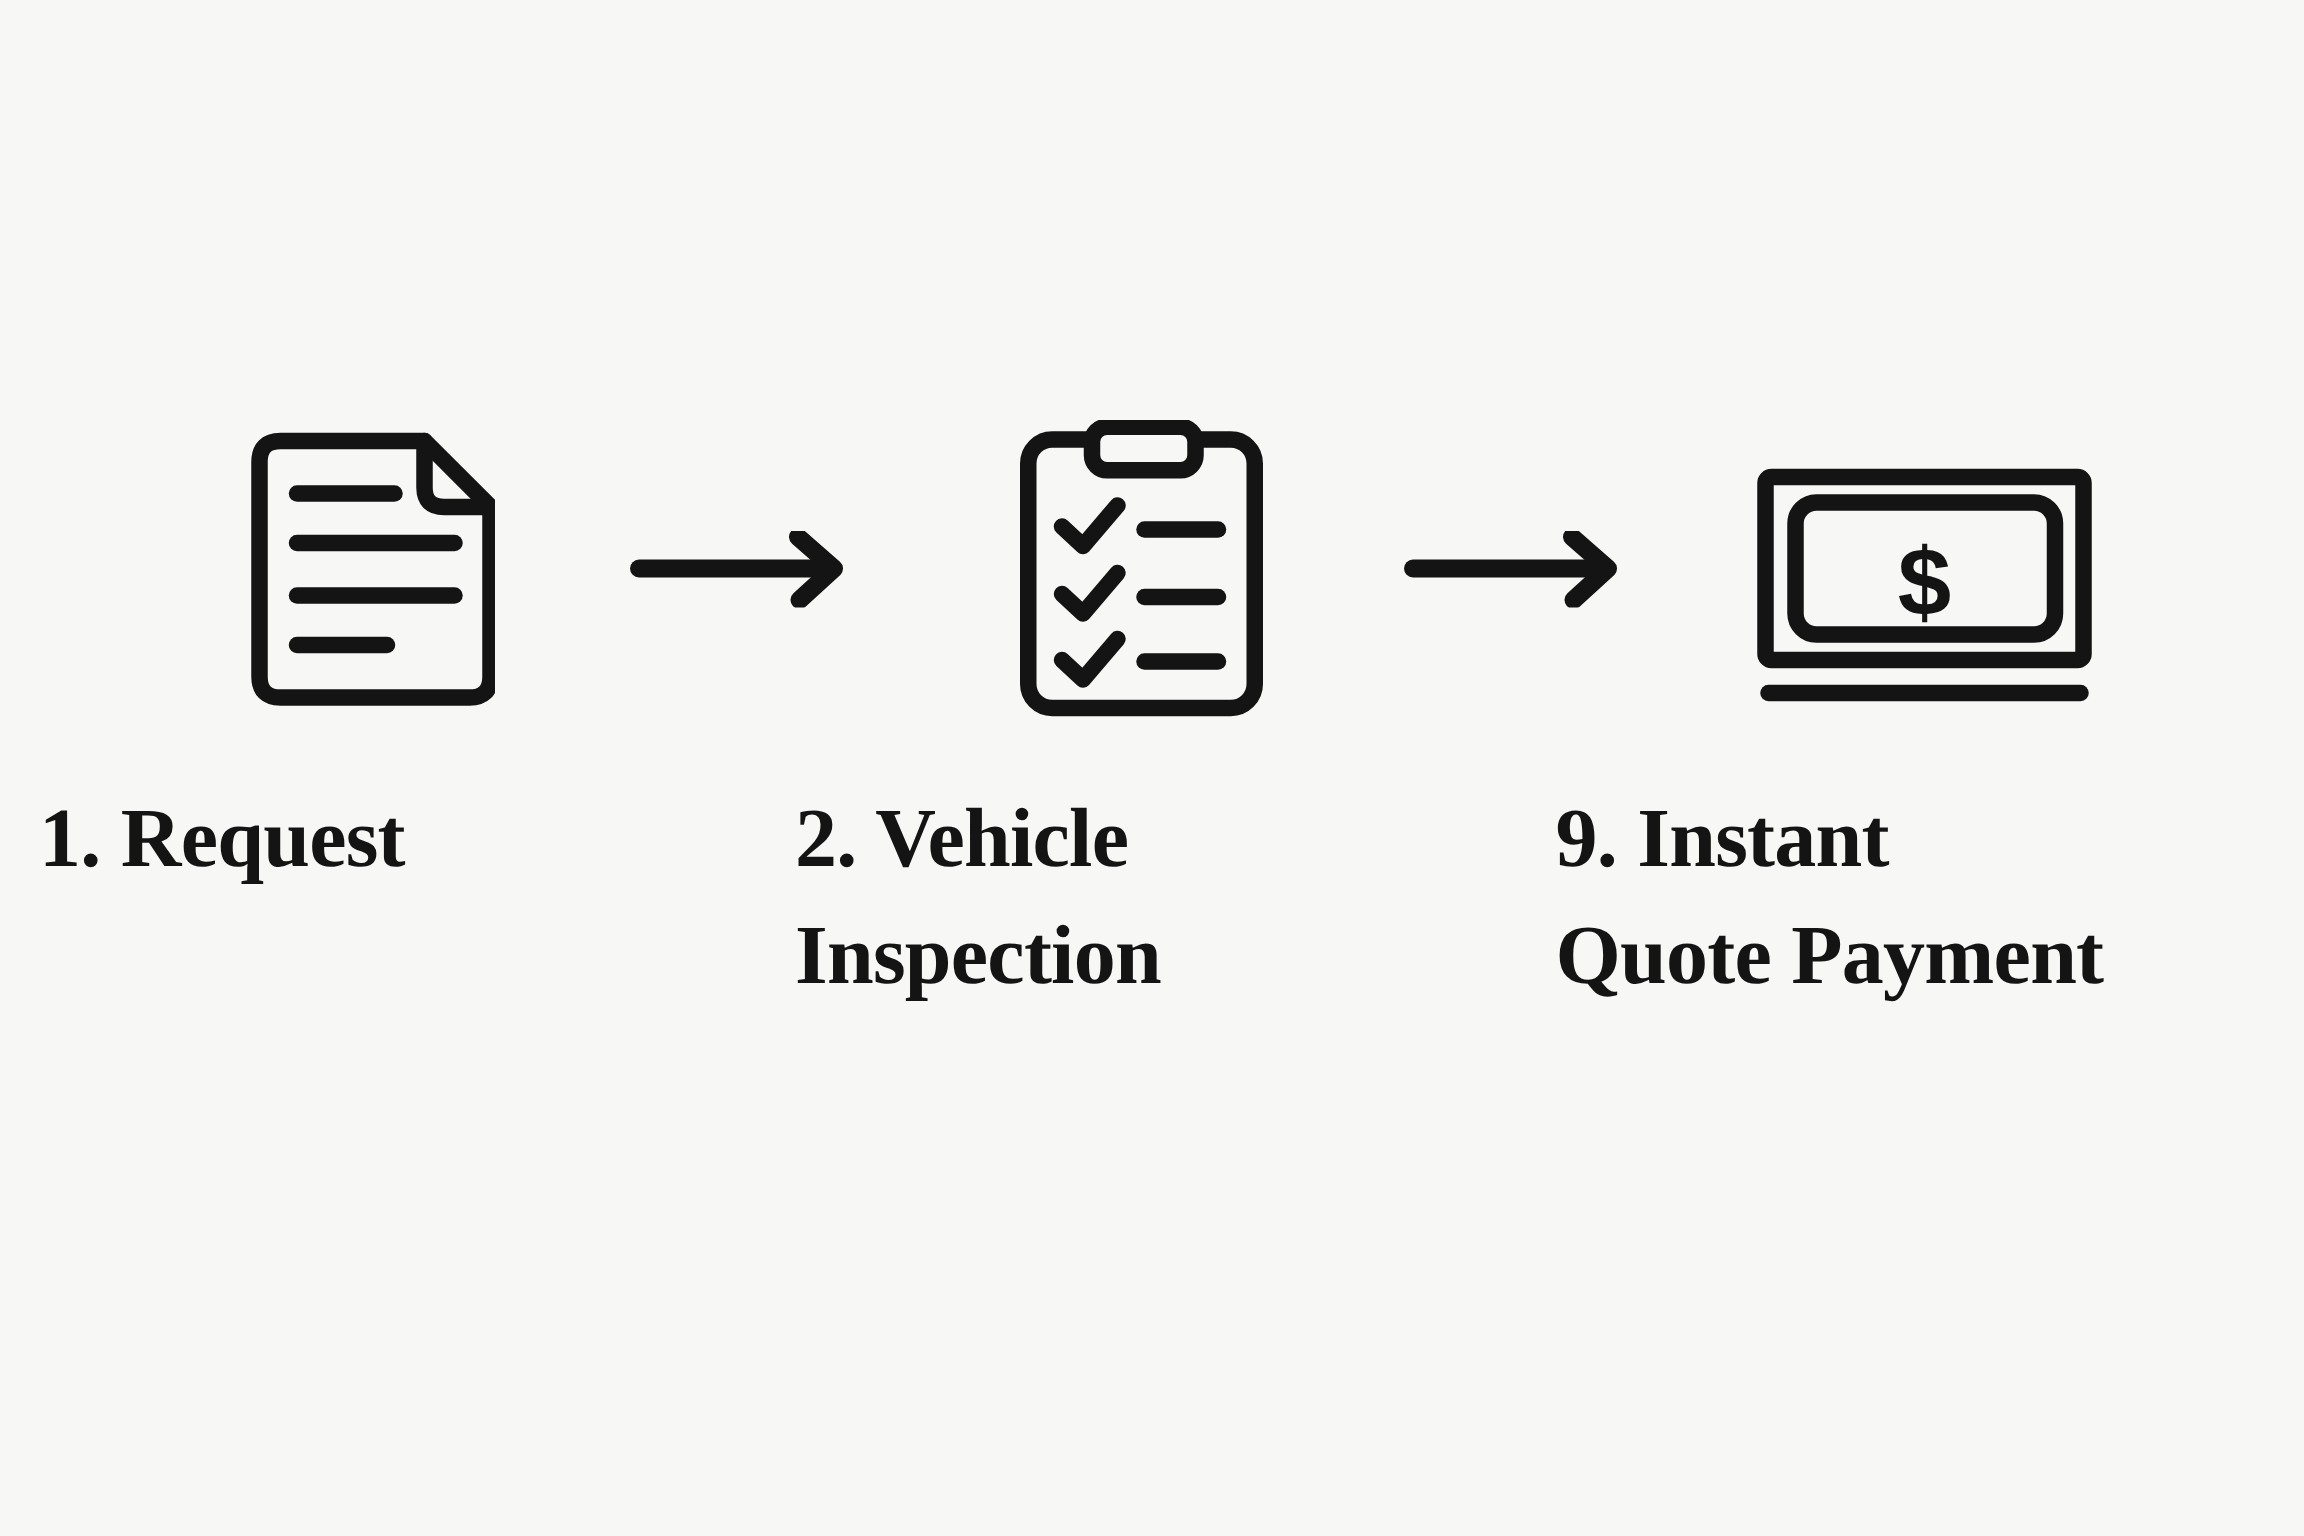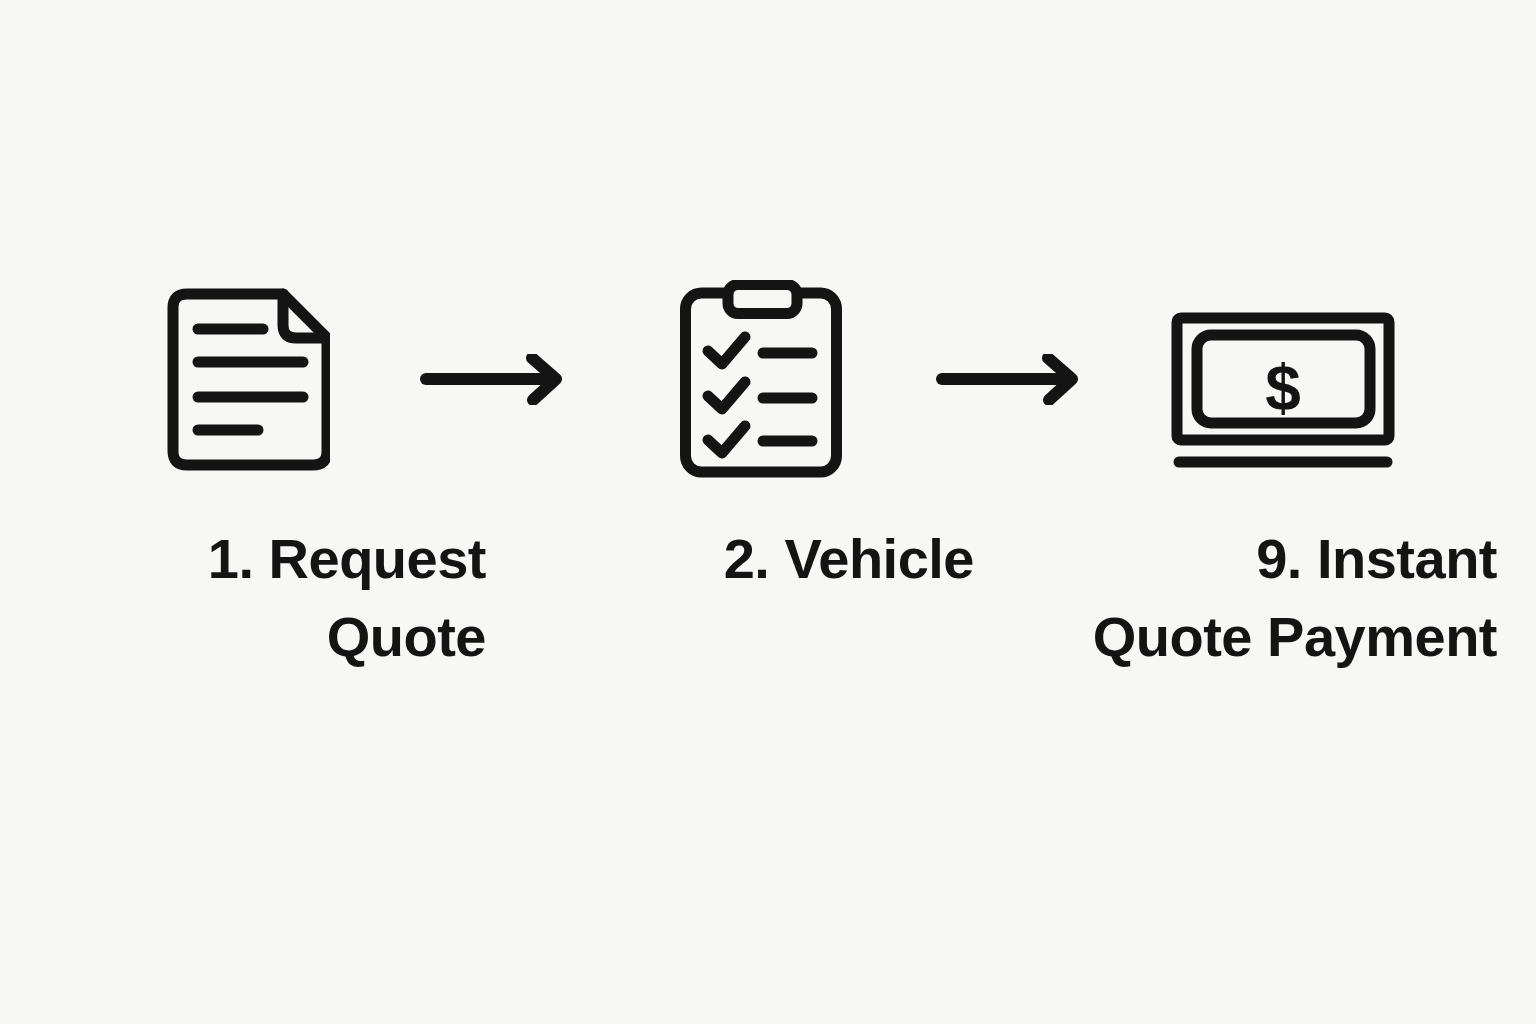--- a/index.html
+++ b/index.html
@@ -15,29 +15,30 @@
     width: 1536px;
     height: 1024px;
     background: #f7f7f5;
   }
   .icon-wrap { position: absolute; }
   .icon-wrap svg { display: block; }
   .step-label {
     position: absolute;
     top: 520px;
     width: 460px;
-    text-align: right;
+    text-align: left;
     font-weight: 700;
     font-size: 56px;
     line-height: 78px;
     letter-spacing: -0.5px;
     color: #141414;
+    font-family: Liberation Serif, serif;
   }
   .label-1 { left: 26px; }
-  .label-2 { left: 514px; }
+  .label-2 { left: 530px; }
   .label-3 { left: 1037px; }
   .pos-doc      { left: 166px;  top: 287px; }
   .pos-clip     { left: 680px;  top: 280px; }
   .pos-bill     { left: 1171px; top: 311px; }
   .pos-arrow-1  { left: 420px;  top: 354px; }
   .pos-arrow-2  { left: 936px;  top: 354px; }
   .stroke {
     fill: none;
     stroke: #141414;
     stroke-width: 11;
@@ -100,25 +101,25 @@
     <svg width="224" height="160" viewBox="0 0 224 160">
       <rect class="stroke" x="6" y="7" width="212" height="122" rx="4"></rect>
       <path class="stroke" d="M40 24 H185 A14 14 0 0 1 199 38 V98 A14 14 0 0 1 185 112 H40 A14 14 0 0 1 26 98 V38 A14 14 0 0 1 40 24 Z"></path>
       <text class="dollar-glyph" x="112" y="99" text-anchor="middle">$</text>
       <path class="stroke" d="M8 151 H216"></path>
     </svg>
   </div>
 
   <div class="step-label label-1">
     <div>1. Request</div>
-    <div>Quote</div>
   </div>
 
   <div class="step-label label-2">
     <div>2. Vehicle</div>
+    <div>Inspection</div>
   </div>
 
   <div class="step-label label-3">
     <div>9. Instant</div>
     <div>Quote Payment</div>
   </div>
 
 </div>
 
 </body></html>

